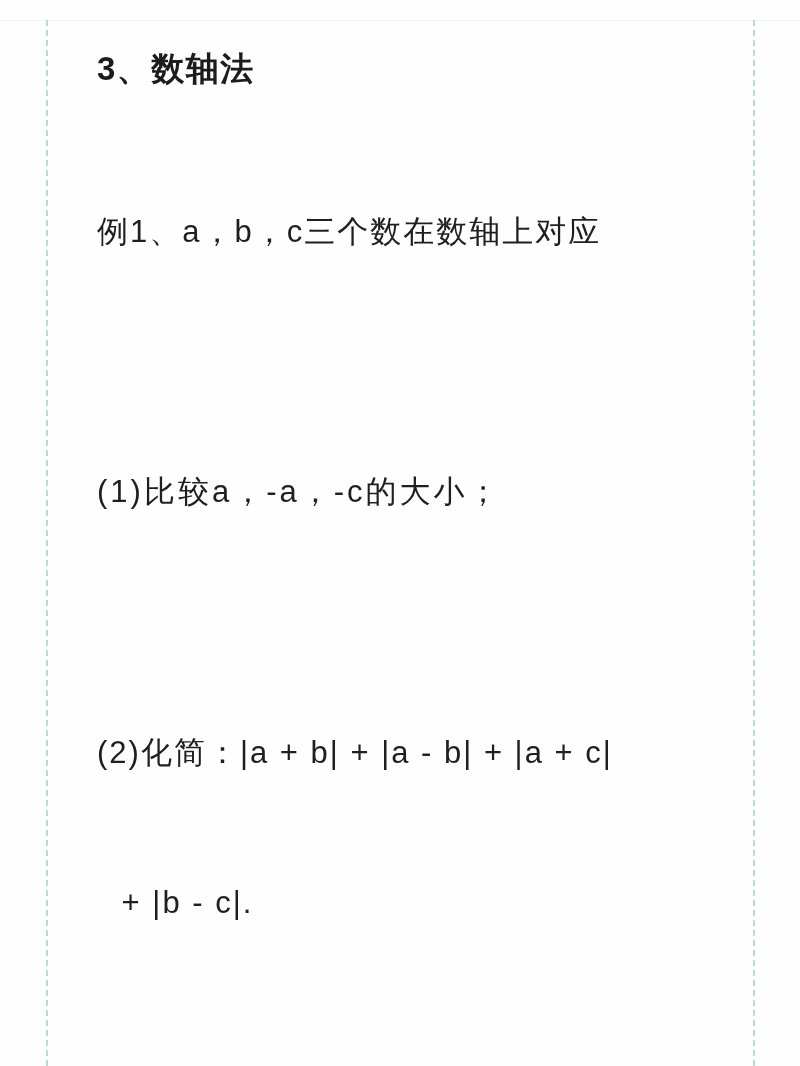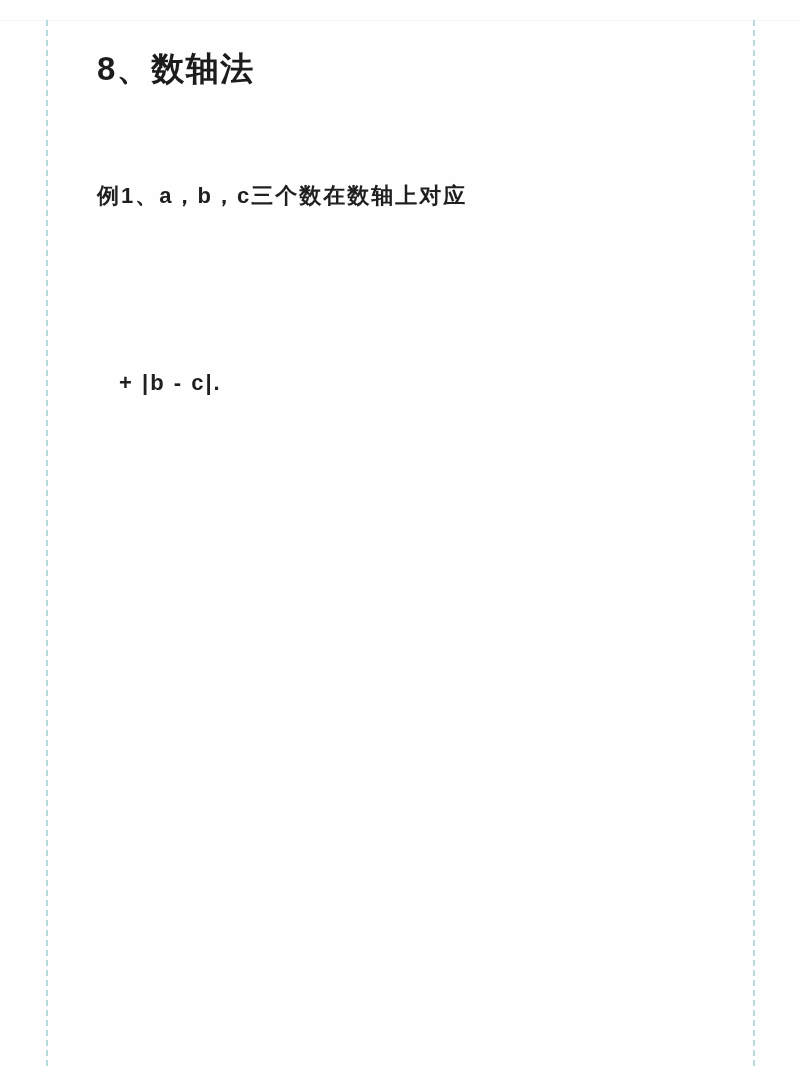--- a/index.html
+++ b/index.html
@@ -55,22 +55,22 @@
     font-size: 33px;
     font-weight: 700;
     color: #1c1c1c;
     letter-spacing: 1.5px;
     line-height: 1.30;
     margin: 0 0 16px 0;
     white-space: pre;
   }
 
   .para {
-    font-size: 22px;
-    font-weight: 700;
+    font-size: 31px;
+    font-weight: 400;
     color: #1f1f1f;
     line-height: 1.62;
     margin: 0 0 9px 0;
     white-space: pre-wrap;
   }
 
   
   .line {
     display: block;
     white-space: pre;
@@ -84,25 +84,29 @@
 <body>
 
 <div id="page">
 
   <div class="top-rule"></div>
   <div class="dashed-edge left"></div>
   <div class="dashed-edge right"></div>
 
   <div id="content">
 
-    <h1 class="doc-title">8、数轴法</h1>
+    <h1 class="doc-title">3、数轴法</h1>
 
     <p class="para spaced">
       <span class="line">例1、a，b，c三个数在数轴上对应</span>
     </p>
 
+    <p class="para spaced-wide">
+      <span class="line">(1)比较a，‑a，‑c的大小；</span>
+    </p>
 
     <p class="para spaced">
+      <span class="line">(2)化简：|a + b| + |a ‑ b| + |a + c|</span>
       <span class="line indent"> + |b ‑ c|.</span>
     </p>
 
   </div>
 </div>
 
 </body></html>

